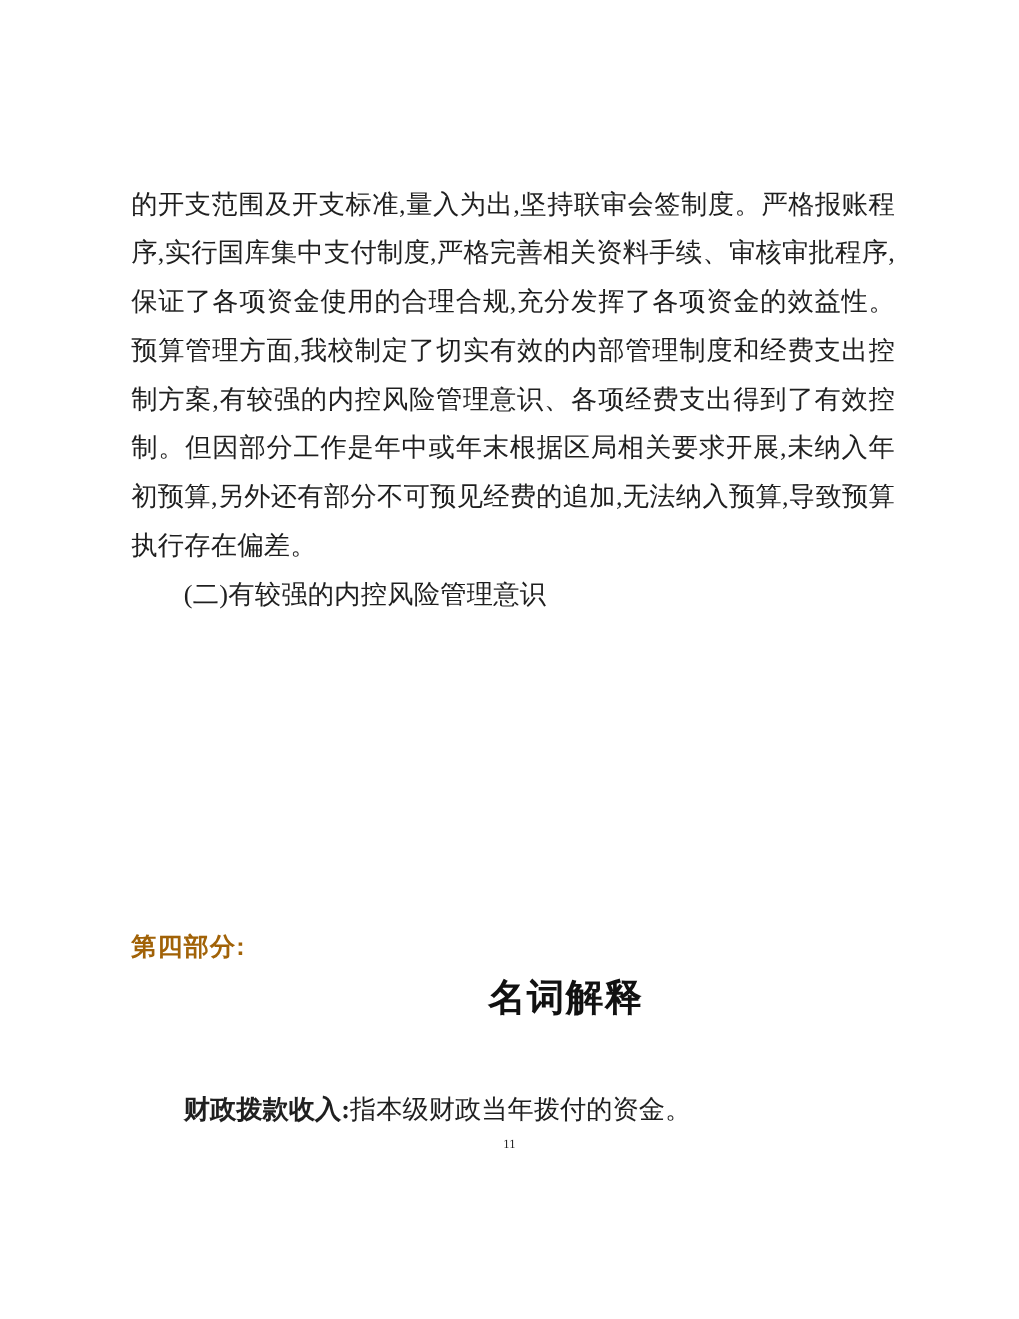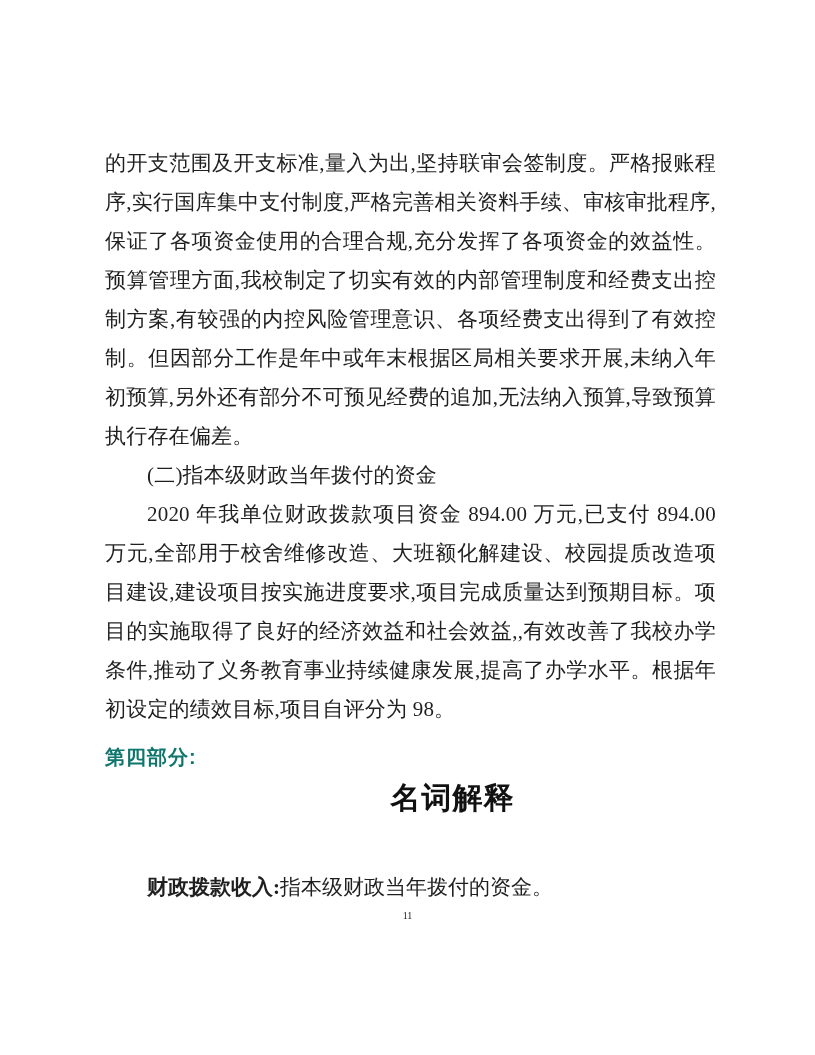--- a/index.html
+++ b/index.html
@@ -34,21 +34,21 @@
     text-indent: 42px;
   }
   .part-label {
     position: absolute;
     top: 744px;
     left: 105px;
     font-family: "Liberation Sans", "DejaVu Sans", sans-serif;
     font-weight: bold;
     font-size: 20px;
     letter-spacing: 1px;
-    color: #0f766e;
+    color: #a16207;
   }
   .glossary-title {
     position: absolute;
     top: 774px;
     left: 0;
     width: 100%;
     margin: 4px;
     text-align: center;
     font-size: 30px;
     font-weight: bold;
@@ -79,22 +79,21 @@
     color: #222222;
   }
 </style>
 </head>
 <body>
 
 <div class="page">
 
   <div class="body-text">
     <p class="para">的开支范围及开支标准,量入为出,坚持联审会签制度。严格报账程序,实行国库集中支付制度,严格完善相关资料手续、审核审批程序,保证了各项资金使用的合理合规,充分发挥了各项资金的效益性。预算管理方面,我校制定了切实有效的内部管理制度和经费支出控制方案,有较强的内控风险管理意识、各项经费支出得到了有效控制。但因部分工作是年中或年末根据区局相关要求开展,未纳入年初预算,另外还有部分不可预见经费的追加,无法纳入预算,导致预算执行存在偏差。</p>
-    <p class="para indent">(二)指本级财政当年拨付的资金</p>
-    <p class="para indent">2020 年我单位财政拨款项目资金 894.00 万元,已支付 894.00 万元,全部用于校舍维修改造、大班额化解建设、校园提质改造项目建设,建设项目按实施进度要求,项目完成质量达到预期目标。项目的实施取得了良好的经济效益和社会效益,,有效改善了我校办学条件,推动了义务教育事业持续健康发展,提高了办学水平。根据年初设定的绩效目标,项目自评分为 98。</p>
+    <p class="para indent">(二)有较强的内控风险管理意识</p>
   </div>
 
   <div class="part-label">第四部分:</div>
 
   <h1 class="glossary-title">名词解释</h1>
 
   <p class="term-line"><span class="term">财政拨款收入:</span><span>指本级财政当年拨付的资金。</span></p>
 
   <div class="page-number">11</div>
 

